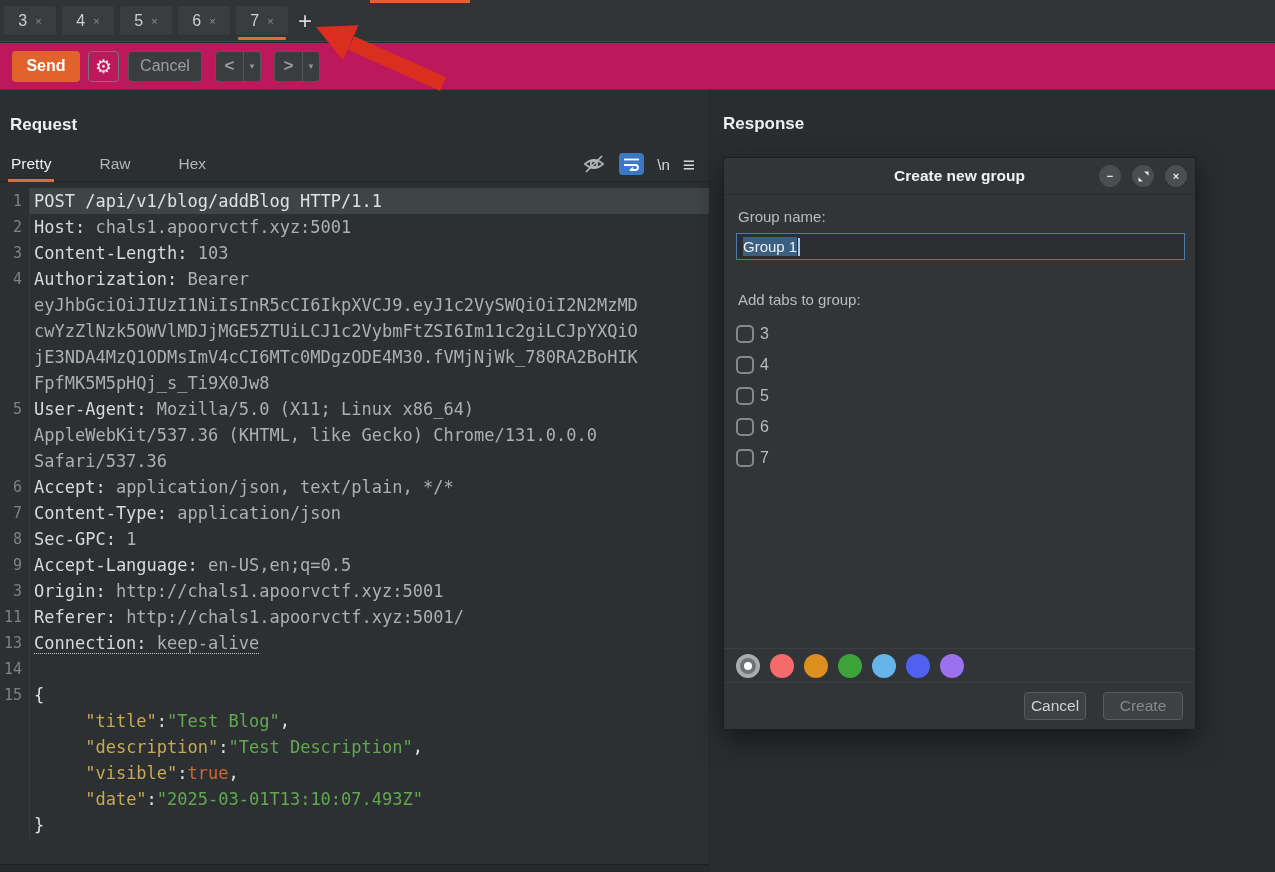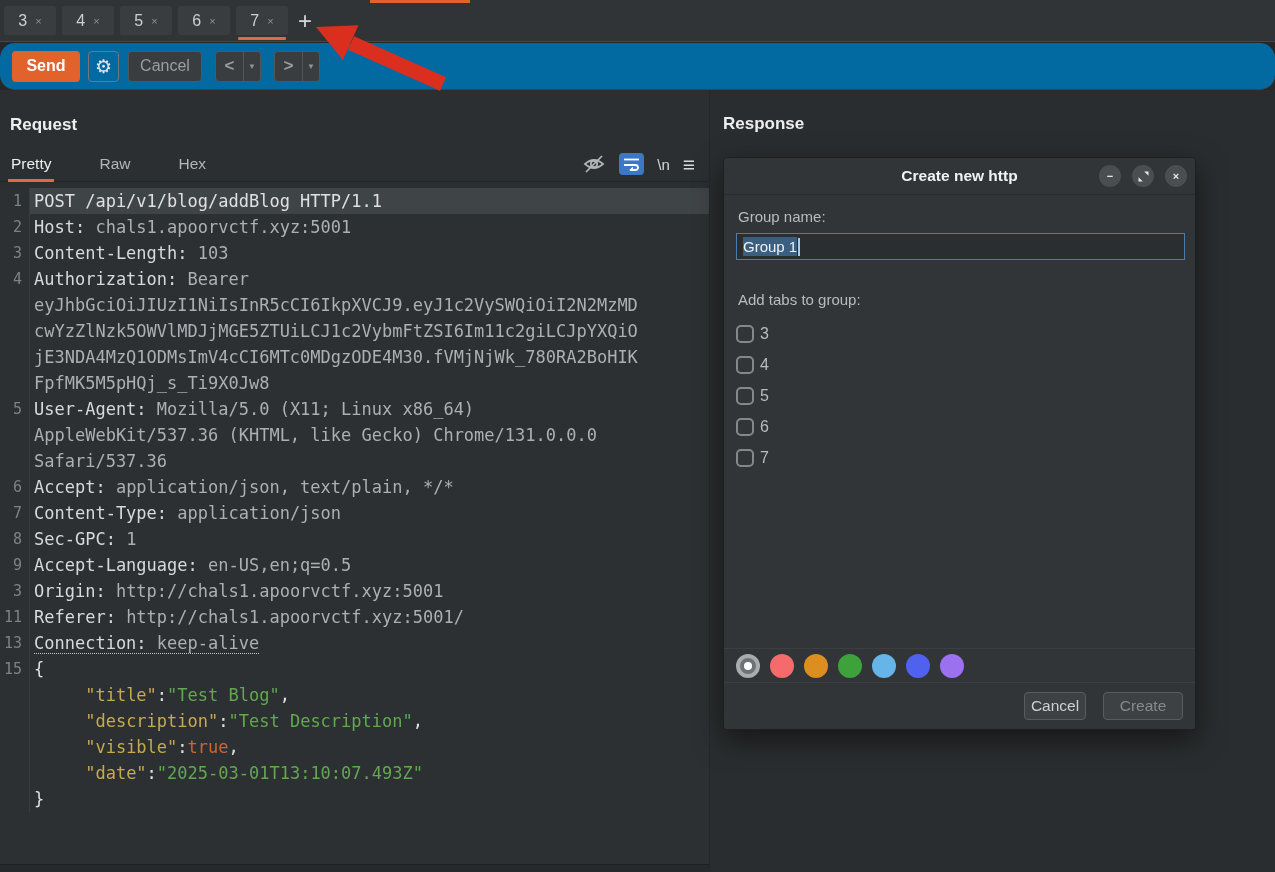--- a/index.html
+++ b/index.html
@@ -10,21 +10,21 @@
   .top-orange-strip { position:absolute; left:370px; top:0; width:100px; height:3px; background:#e2622b; z-index:5; }
 
   .tabbar { position:absolute; left:0; top:0; width:1275px; height:42px; background:#313437; border-bottom:1px solid #44474a; display:flex; align-items:center; }
   .tab-list { display:flex; align-items:center; gap:6px; margin-left:4px; height:100%; }
   .rtab { width:52px; height:29px; background:#3a3d40; border-radius:2px; display:flex; align-items:center; justify-content:center; gap:8px; position:relative; cursor:default; }
   .rtab .lbl { color:#cdd0d2; font-size:16px; }
   .rtab .cls { color:#8e9194; font-size:11px; }
   .rtab.active::after { content:""; position:absolute; left:2px; right:2px; bottom:-5px; height:3px; background:#d96f3e; border-radius:1px; }
   .newtab { color:#d5d8da; font-size:24px; font-weight:400; margin-left:10px; line-height:1; }
 
-  .toolbar { position:absolute; left:0; top:43px; width:1275px; height:47px; background:#0369a1; border-bottom:1px solid #404employee346; border-bottom:1px solid #404346; display:flex; align-items:center; padding-left:12px;border-radius:15px; }
+  .toolbar { position:absolute; left:0; top:43px; width:1275px; height:47px; background:#be185d; border-bottom:1px solid #404employee346; border-bottom:1px solid #404346; display:flex; align-items:center; padding-left:12px; }
   .btn-send { width:68px; height:31px; background:#e2622b; border-radius:4px; color:#fff; font-weight:700; font-size:16px; display:flex; align-items:center; justify-content:center; }
   .btn-gear { width:31px; height:31px; margin-left:8px; border:1px solid #74777a; border-radius:4px; display:flex; align-items:center; justify-content:center; color:#e2e5e7; font-size:19px; }
   .btn-cancel-top { width:74px; height:31px; margin-left:9px; background:#3a3d40; border:1px solid #54575a; border-radius:4px; color:#9b9ea1; font-size:16px; display:flex; align-items:center; justify-content:center; }
   .split-btn { height:31px; margin-left:13px; background:#3a3d40; border:1px solid #54575a; border-radius:4px; display:flex; align-items:stretch; overflow:hidden; }
   .split-main { width:27px; display:flex; align-items:center; justify-content:center; color:#9a9da0; font-size:17px; font-weight:700; }
   .split-sep { width:1px; background:#54575a; }
   .split-drop { width:16px; display:flex; align-items:center; justify-content:center; color:#8f9295; font-size:8px; }
 
   .annot-arrow { position:absolute; left:0; top:0; width:500px; height:120px; z-index:9; pointer-events:none; }
 
@@ -176,36 +176,37 @@
       <div class="ed-row"><div class="ed-gutter">5</div><div class="ed-code"><span class="seg-h">User-Agent:</span><span class="seg-v"> Mozilla/5.0 (X11; Linux x86_64)</span></div></div>
       <div class="ed-row"><div class="ed-gutter"></div><div class="ed-code"><span class="seg-v">AppleWebKit/537.36 (KHTML, like Gecko) Chrome/131.0.0.0</span></div></div>
       <div class="ed-row"><div class="ed-gutter"></div><div class="ed-code"><span class="seg-v">Safari/537.36</span></div></div>
       <div class="ed-row"><div class="ed-gutter">6</div><div class="ed-code"><span class="seg-h">Accept:</span><span class="seg-v"> application/json, text/plain, */*</span></div></div>
       <div class="ed-row"><div class="ed-gutter">7</div><div class="ed-code"><span class="seg-h">Content-Type:</span><span class="seg-v"> application/json</span></div></div>
       <div class="ed-row"><div class="ed-gutter">8</div><div class="ed-code"><span class="seg-h">Sec-GPC:</span><span class="seg-v"> 1</span></div></div>
       <div class="ed-row"><div class="ed-gutter">9</div><div class="ed-code"><span class="seg-h">Accept-Language:</span><span class="seg-v"> en-US,en;q=0.5</span></div></div>
       <div class="ed-row"><div class="ed-gutter">3</div><div class="ed-code"><span class="seg-h">Origin:</span><span class="seg-v"> http://chals1.apoorvctf.xyz:5001</span></div></div>
       <div class="ed-row"><div class="ed-gutter">11</div><div class="ed-code"><span class="seg-h">Referer:</span><span class="seg-v"> http://chals1.apoorvctf.xyz:5001/</span></div></div>
       <div class="ed-row"><div class="ed-gutter">13</div><div class="ed-code"><span class="u-wrap"><span class="seg-h">Connection:</span><span class="seg-v"> keep-alive</span></span></div></div>
+      <div class="ed-row"><div class="ed-gutter">14</div><div class="ed-code"></div></div>
       <div class="ed-row"><div class="ed-gutter">15</div><div class="ed-code"><span class="seg-p">{</span></div></div>
       <div class="ed-row"><div class="ed-gutter"></div><div class="ed-code"><span class="seg-p">     </span><span class="seg-k">"title"</span><span class="seg-p">:</span><span class="seg-s">"Test Blog"</span><span class="seg-p">,</span></div></div>
       <div class="ed-row"><div class="ed-gutter"></div><div class="ed-code"><span class="seg-p">     </span><span class="seg-k">"description"</span><span class="seg-p">:</span><span class="seg-s">"Test Description"</span><span class="seg-p">,</span></div></div>
       <div class="ed-row"><div class="ed-gutter"></div><div class="ed-code"><span class="seg-p">     </span><span class="seg-k">"visible"</span><span class="seg-p">:</span><span class="seg-b">true</span><span class="seg-p">,</span></div></div>
       <div class="ed-row"><div class="ed-gutter"></div><div class="ed-code"><span class="seg-p">     </span><span class="seg-k">"date"</span><span class="seg-p">:</span><span class="seg-s">"2025-03-01T13:10:07.493Z"</span></div></div>
       <div class="ed-row"><div class="ed-gutter"></div><div class="ed-code"><span class="seg-p">}</span></div></div>
     </div>
   <div class="ed-bottom"></div>
 </div>
 
 <div class="right-panel">
   <div class="panel-title resp-title">Response</div>
 
   <div class="dialog">
     <div class="dlg-titlebar">
-      <div class="dlg-title">Create new http</div>
+      <div class="dlg-title">Create new group</div>
       <div class="dlg-winbtns">
         <div class="winbtn">−</div>
         <div class="winbtn">
           <svg width="11" height="11" viewBox="0 0 11 11" fill="#e8eaeb">
             <polygon points="6.2,0.5 10.5,0.5 10.5,4.8"></polygon>
             <polygon points="4.8,10.5 0.5,10.5 0.5,6.2"></polygon>
           </svg>
         </div>
         <div class="winbtn">×</div>
       </div>

